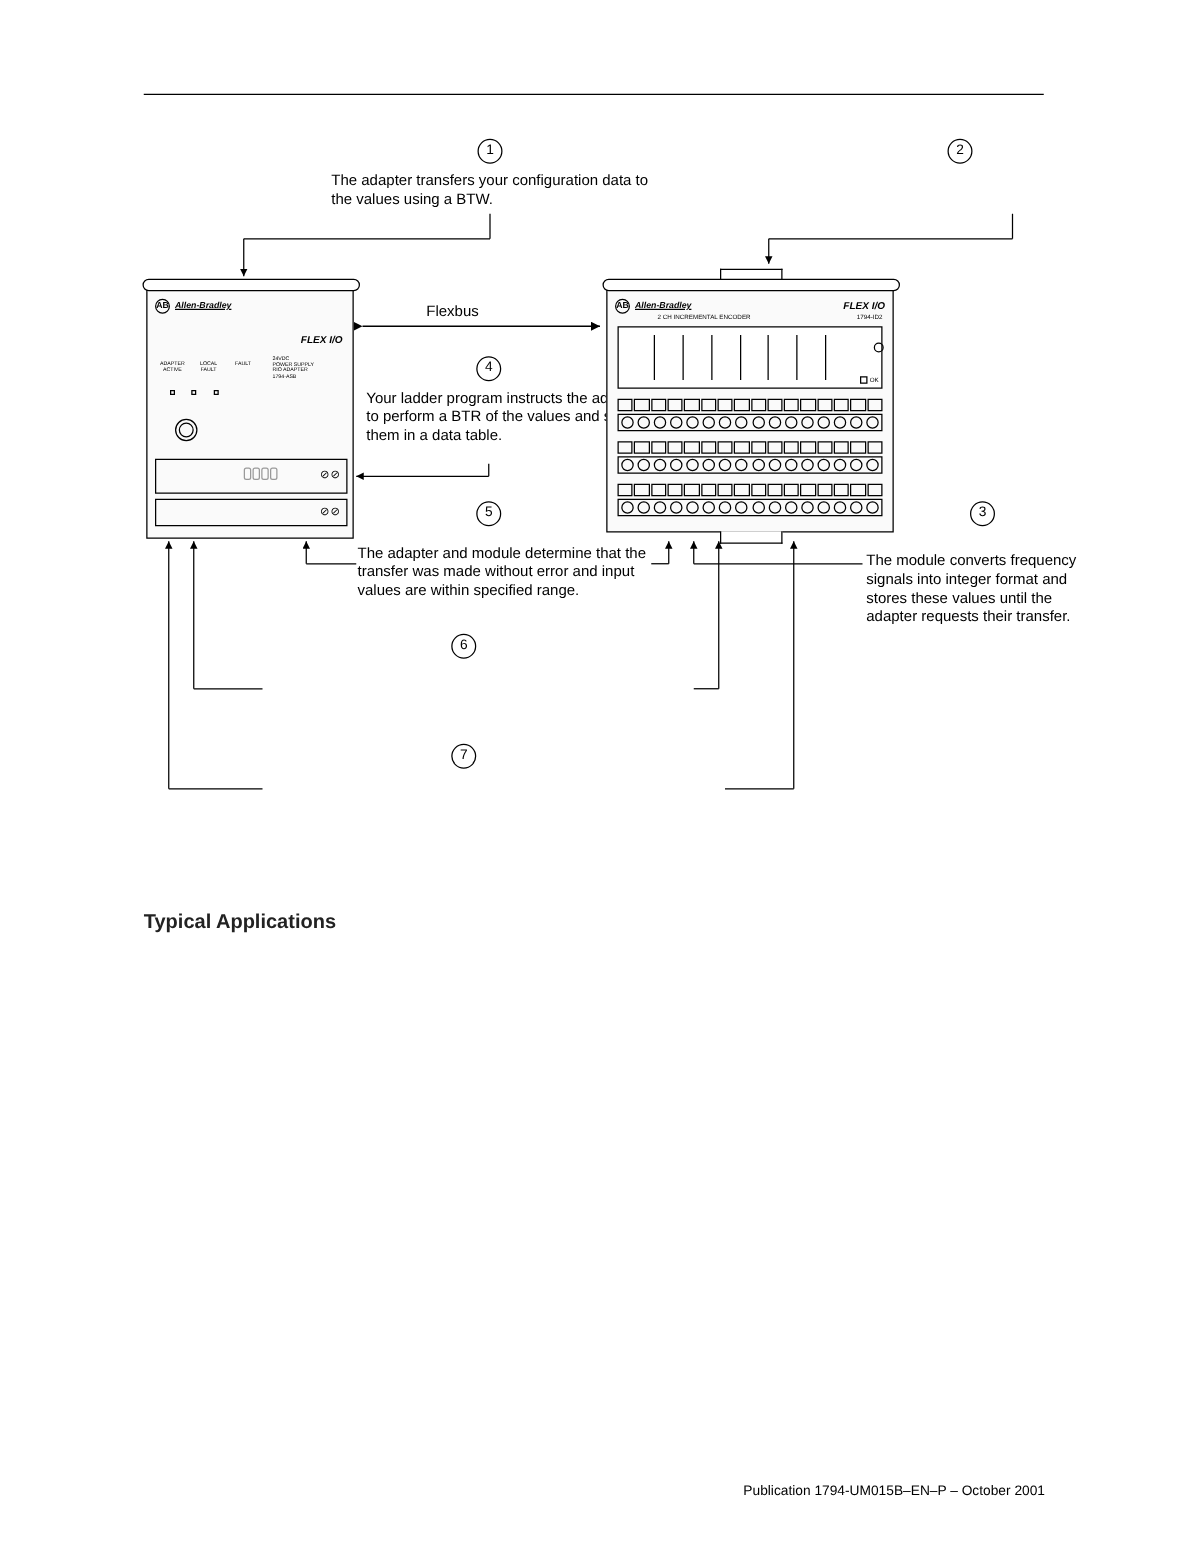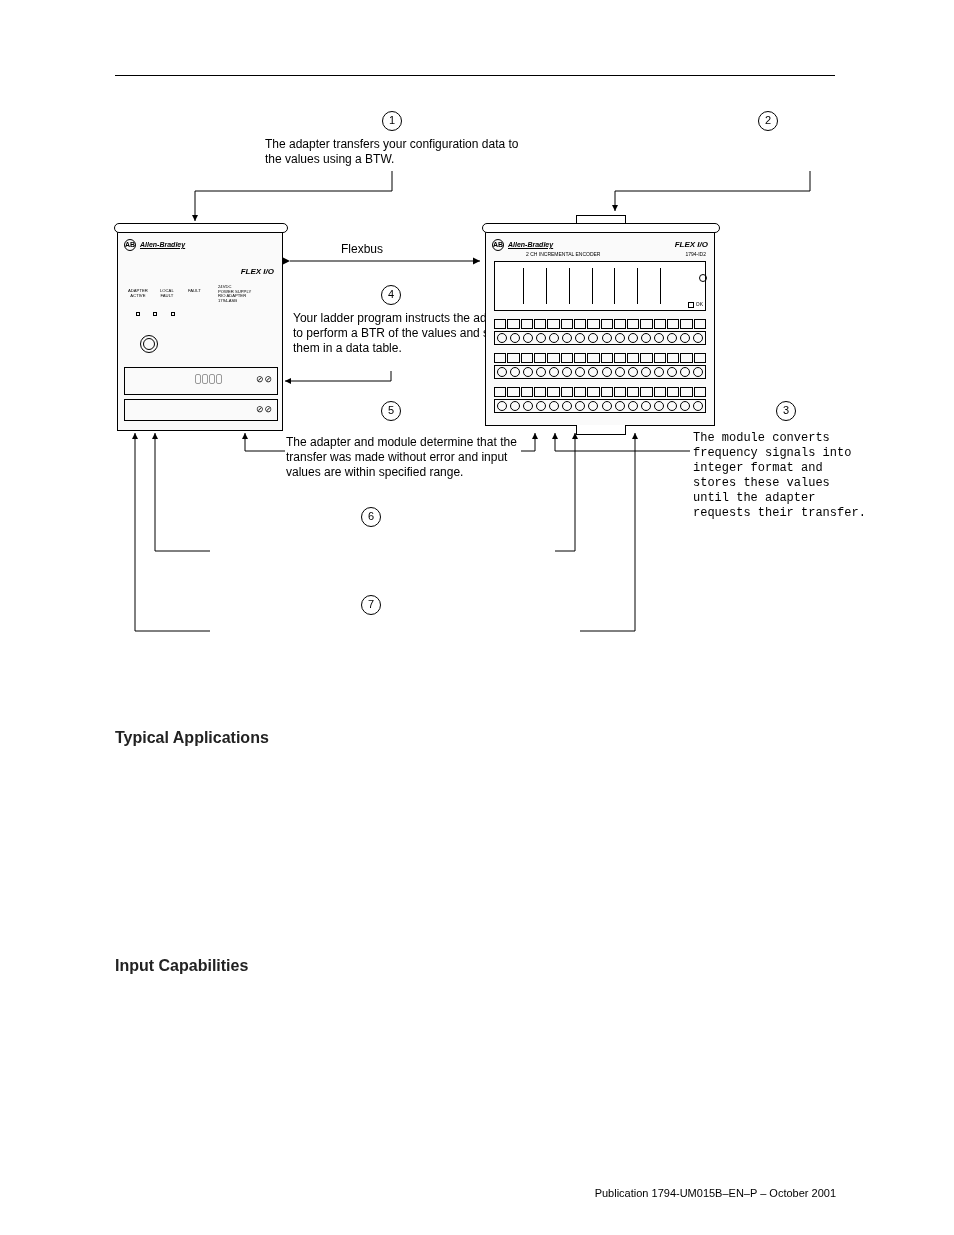--- a/index.html
+++ b/index.html
@@ -131,21 +131,21 @@
       </div>
     <div class="caption" style="left:150px; top:26px; width:260px;">The adapter transfers your configuration data to the values using a BTW.</div>
 
     <div class="bubble" style="left:643px; top:0;">
         <span>2</span>
       </div>
 
     <div class="bubble" style="left:661px; top:290px;">
         <span>3</span>
       </div>
-    <div class="caption" style="left:578px; top:320px; width:175px;font-family:Liberation Mono, monospace;">The module converts frequency signals into integer format and stores these values until the adapter requests their transfer.</div>
+    <div class="caption" style="left:578px; top:330px; width:175px;">The module converts frequency signals into integer format and stores these values until the adapter requests their transfer.</div>
 
     <div class="bubble" style="left:266px; top:174px;">
         <span>4</span>
       </div>
     <div class="caption" style="left:178px; top:200px; width:230px;">Your ladder program instructs the adapter to perform a BTR of the values and stores them in a data table.</div>
 
     <div class="bubble" style="left:266px; top:290px;">
         <span>5</span>
       </div>
     <div class="caption" style="left:171px; top:324px; width:235px;">The adapter and module determine that the transfer was made without error and input values are within specified range.</div>
@@ -357,17 +357,16 @@
 
       <line x1="465" y1="520" x2="520" y2="520" stroke="#000" stroke-width="1"></line>
       <line x1="520" y1="520" x2="520" y2="322" stroke="#000" stroke-width="1" marker-end="url(#ah)"></line>
       <line x1="95" y1="520" x2="20" y2="520" stroke="#000" stroke-width="1"></line>
       <line x1="20" y1="520" x2="20" y2="322" stroke="#000" stroke-width="1" marker-end="url(#ah)"></line>
     </svg>
   </div>
 
   <h2>Typical Applications</h2>
 
-  <h2 style="margin-top:210px;">Input Capabilities</h2>
 
 </div>
 
 <div class="footer">Publication 1794-UM015B–EN–P – October 2001</div>
 
 </body></html>

